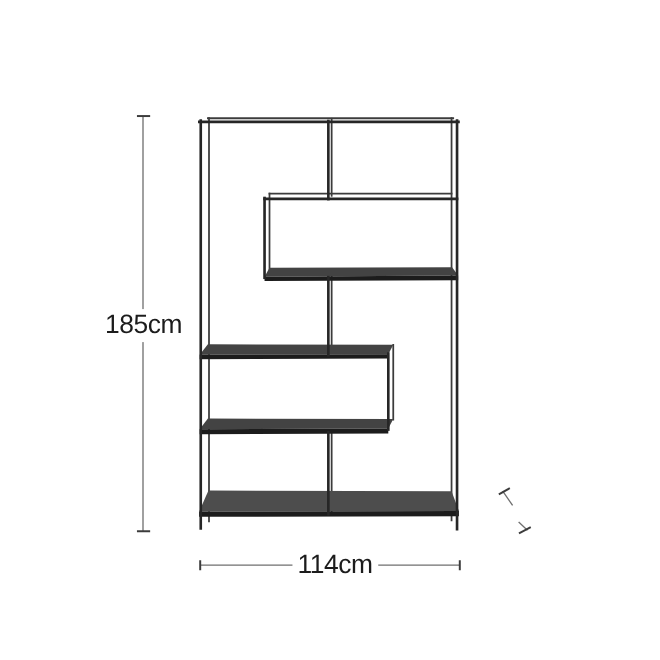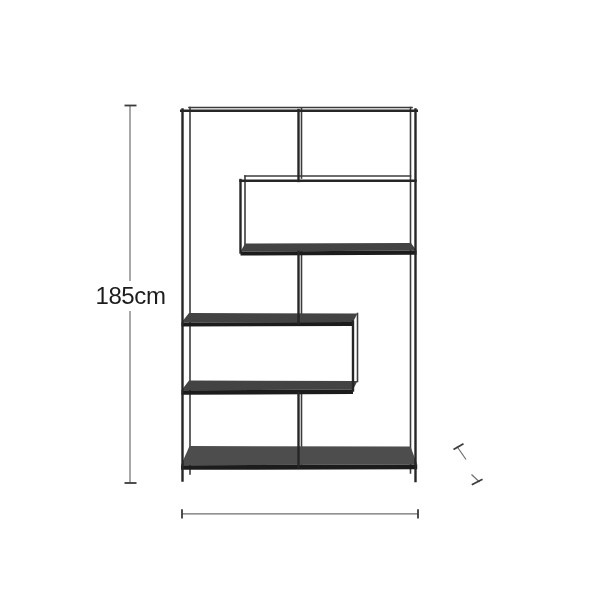--- a/index.html
+++ b/index.html
@@ -91,15 +91,16 @@
       <line x1="124.5" y1="483" x2="136.5" y2="483"></line>
       <line x1="182" y1="509.3" x2="182" y2="518.5"></line>
       <line x1="418" y1="509.3" x2="418" y2="518.5"></line>
       <line x1="453.5" y1="449.5" x2="463.5" y2="443.8"></line>
       <line x1="471.8" y1="484.8" x2="482.5" y2="479.2"></line>
     </g>
   </svg>
 
   <div class="dim-label" style="left:130.5px; top:295.5px;">185cm</div>
 
+  <div class="dim-label" style="left:304.5px; top:514px;">114cm</div>
 
 
 </div>
 
 </body></html>

